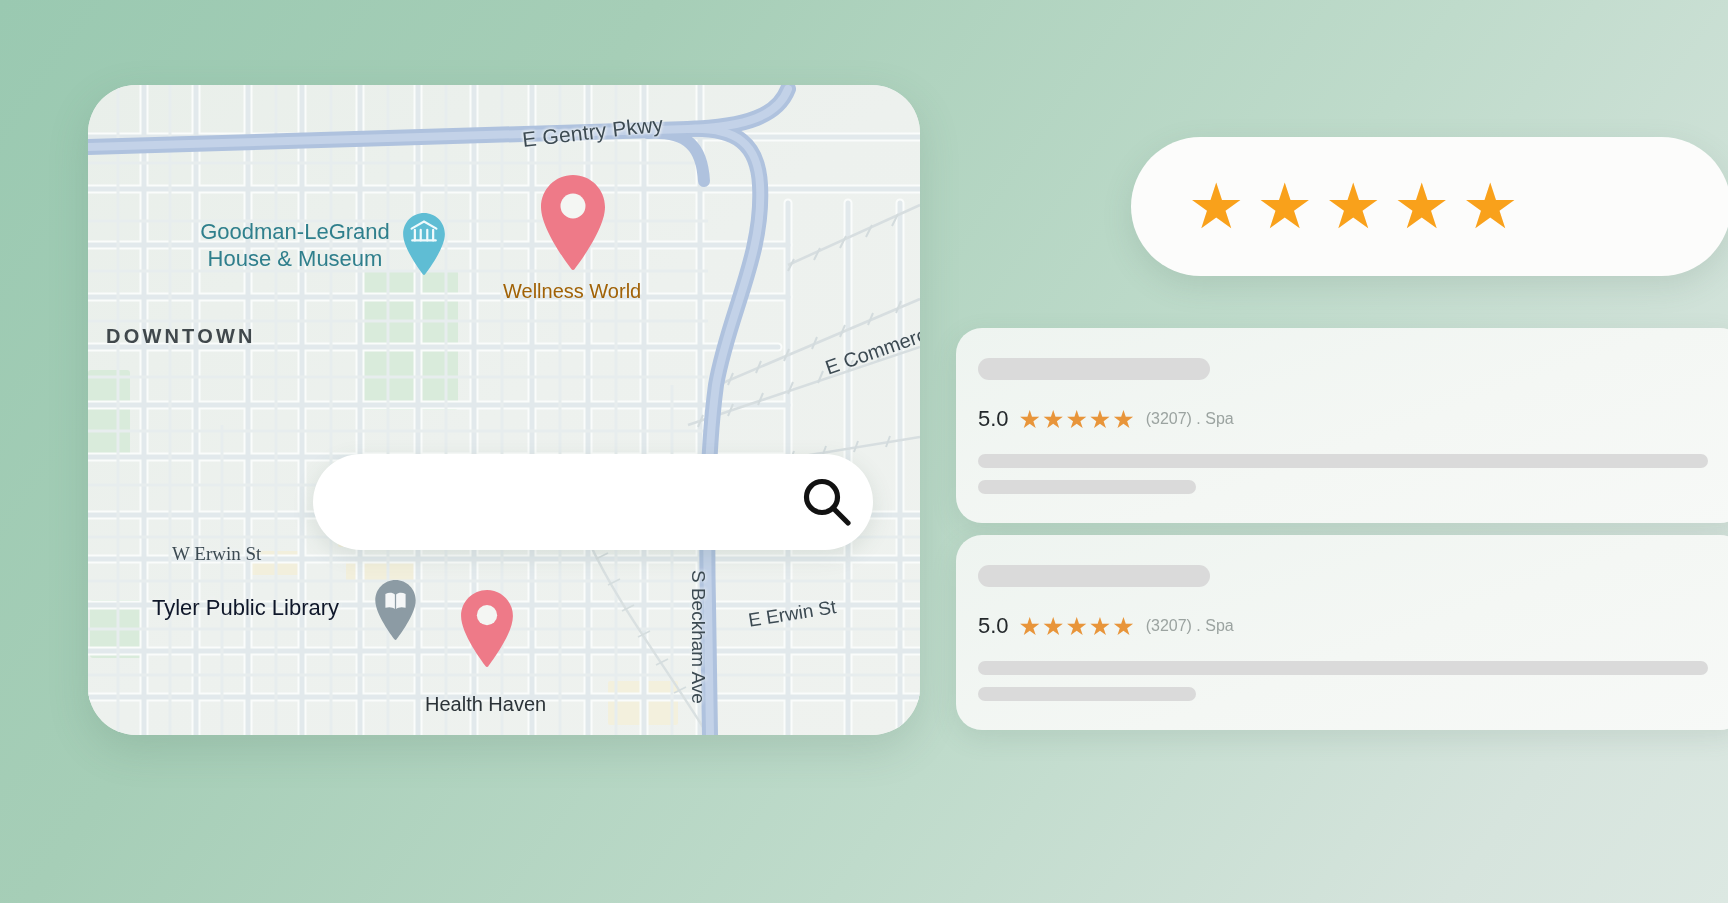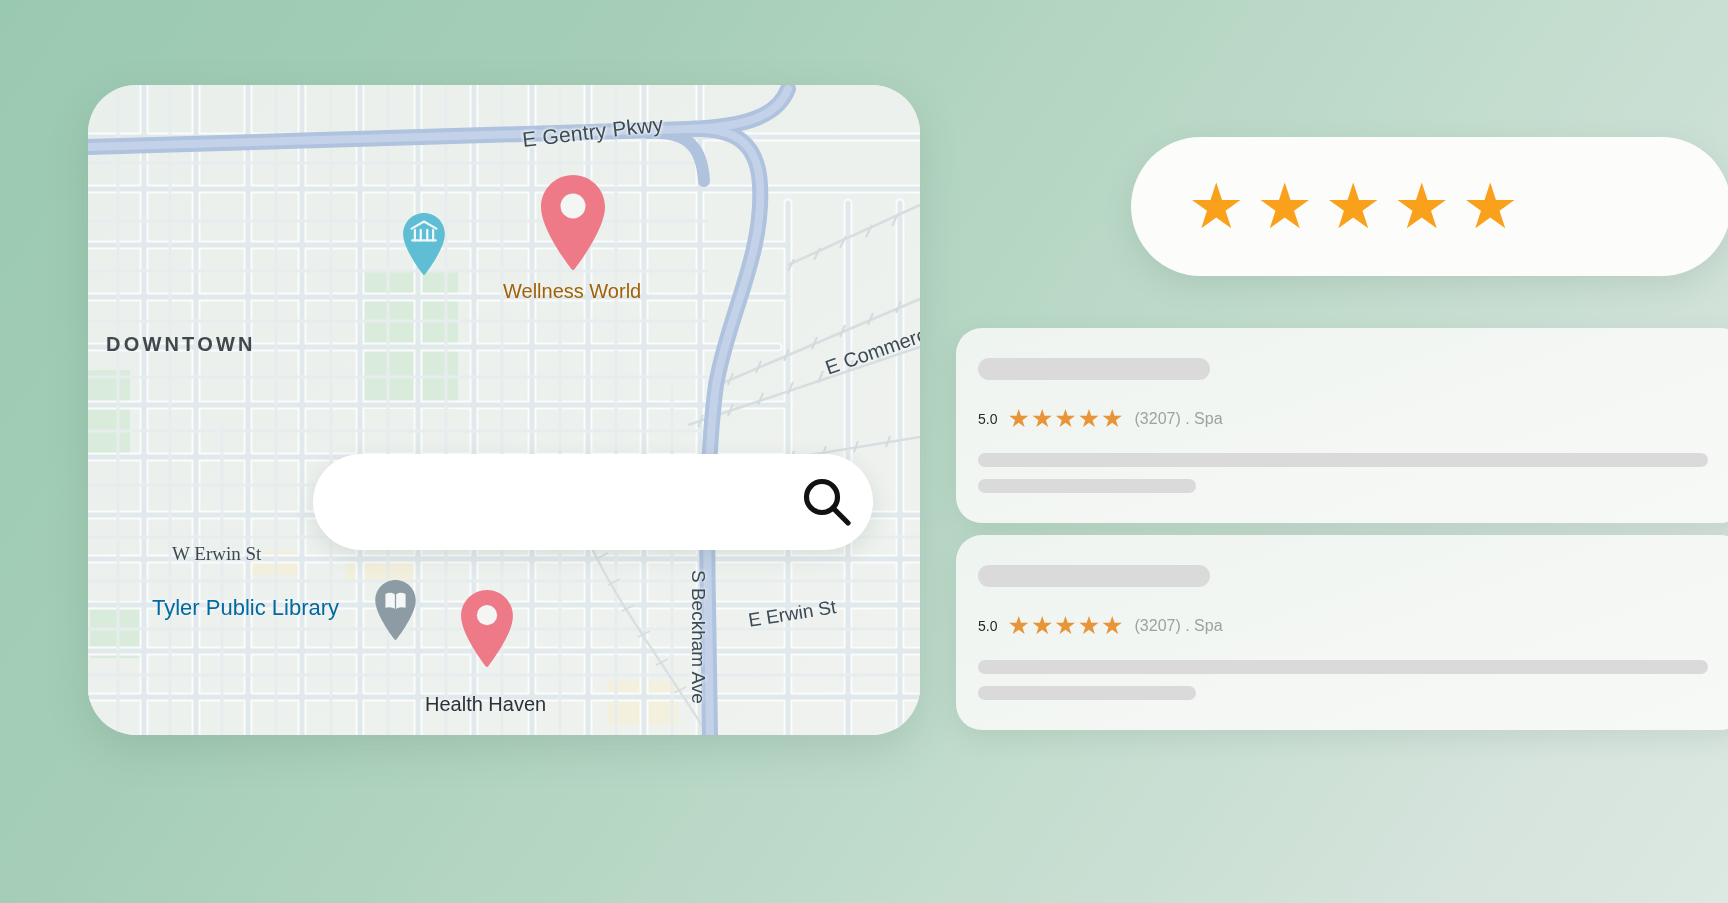--- a/index.html
+++ b/index.html
@@ -28,27 +28,27 @@
     font-size:20px;color:#3C4A52;
     text-shadow:0 0 4px #eef2f4,0 0 4px #eef2f4;}
   .lbl-eerwin{left:660px;top:518px;transform:rotate(-9deg);
     font-size:19px;color:#3C4A52;
     text-shadow:0 0 4px #eef2f4,0 0 4px #eef2f4;}
   .lbl-werwin{left:84px;top:458px;font-size:19px;color:#3C4A52;
     text-shadow:0 0 4px #eef2f4,0 0 4px #eef2f4;font-family:Liberation Serif, serif;}
   .lbl-beckham{left:621px;top:485px;transform:rotate(90deg);transform-origin:left top;
     font-size:19px;color:#3C4A52;
     text-shadow:0 0 4px #eef2f4,0 0 4px #eef2f4;}
-  .lbl-downtown{left:18px;top:248px;font-size:20px;font-weight:700;
+  .lbl-downtown{left:18px;top:240px;font-size:20px;font-weight:700;
     color:#40484C;letter-spacing:3.2px;}
   .lbl-tyler{left:322px;top:429px;font-size:27px;font-weight:700;color:#37404A;
     text-shadow:0 0 5px #f0f3f1,0 0 5px #f0f3f1;}
   .lbl-museum{left:92px;top:133px;font-size:22px;color:#2F7F8C;
     line-height:27px;text-align:center;width:230px;white-space:normal;}
-  .lbl-library{left:64px;top:510px;font-size:22px;color:#0369a1;
+  .lbl-library{left:64px;top:510px;font-size:22px;color:#0f172a;
     text-shadow:0 0 5px #f0f3f1,0 0 5px #f0f3f1;}
   .lbl-wellness{left:415px;top:195px;font-size:20px;color:#a16207;}
   .lbl-health{left:337px;top:608px;font-size:20px;color:#2C3338;}
 
   
   .pin{position:absolute;pointer-events:none;}
   .pin-wellness{left:453px;top:90px;width:64px;height:95px;}
   .pin-health{left:373px;top:505px;width:52px;height:77px;}
   .pin-museum{left:315px;top:128px;width:42px;height:62px;}
   .pin-library{left:287px;top:495px;width:41px;height:60px;}
@@ -84,21 +84,21 @@
     background:linear-gradient(160deg,#EEF4F0 0%,#F4F7F4 55%,#F7F9F7 100%);
     border-radius:26px;
     box-shadow:0 8px 26px rgba(80,110,95,.13);
     box-sizing:border-box;padding:30px 0 0 22px;
   }
   .review-card.c1{top:328px;}
   .review-card.c2{top:535px;}
   .skeleton{background:#DADADA;border-radius:11px;}
   .sk-title{width:232px;height:22px;}
   .rating-row{display:flex;align-items:center;gap:10px;margin-top:26px;}
-  .rating-score{font-size:14px;color:#23282B;}
+  .rating-score{font-size:22px;color:#23282B;}
   .rating-stars{color:#E8953A;font-size:25px;letter-spacing:1px;line-height:1;}
   .rating-meta{font-size:16px;color:#9BA3A0;}
   .sk-line1{width:730px;height:14px;margin-top:22px;border-radius:8px;}
   .sk-line2{width:218px;height:14px;margin-top:12px;border-radius:8px;}
 </style>
 </head>
 <body>
 
 <div class="stage">
 
@@ -247,20 +247,22 @@
       </svg>
     </div>
 
     <div class="mlabel lbl-gentry">E Gentry Pkwy</div>
     <div class="mlabel lbl-commerce">E Commerce</div>
     <div class="mlabel lbl-eerwin">E Erwin St</div>
     <div class="mlabel lbl-werwin">W Erwin St</div>
     <div class="mlabel lbl-beckham">S Beckham Ave</div>
     <div class="mlabel lbl-downtown">DOWNTOWN</div>
     <div class="mlabel lbl-tyler">Tyler</div>
+    <div class="mlabel lbl-museum">Goodman-LeGrand
+House &amp; Museum</div>
     <div class="mlabel lbl-library">Tyler Public Library</div>
     <div class="mlabel lbl-wellness">Wellness World</div>
     <div class="mlabel lbl-health">Health Haven</div>
 
     <div class="pin pin-wellness">
       <svg viewBox="0 0 64 95" width="64" height="95">
         <path d="M32 0C14.3 0 0 14.3 0 32c0 22 26 56 30.3 62a2 2 0 0 0 3.4 0C38 88 64 54 64 32 64 14.3 49.7 0 32 0z" fill="#EE7A88"></path>
         <circle cx="32" cy="31" r="12.5" fill="#F4F6F3"></circle>
       </svg>
     </div>

